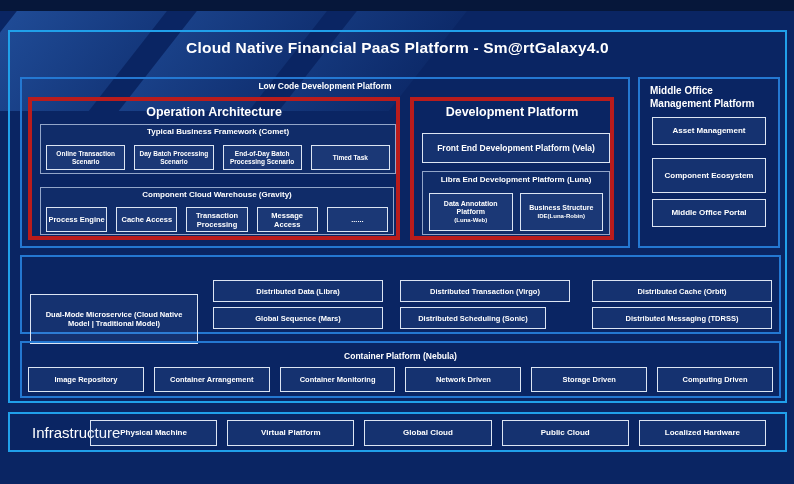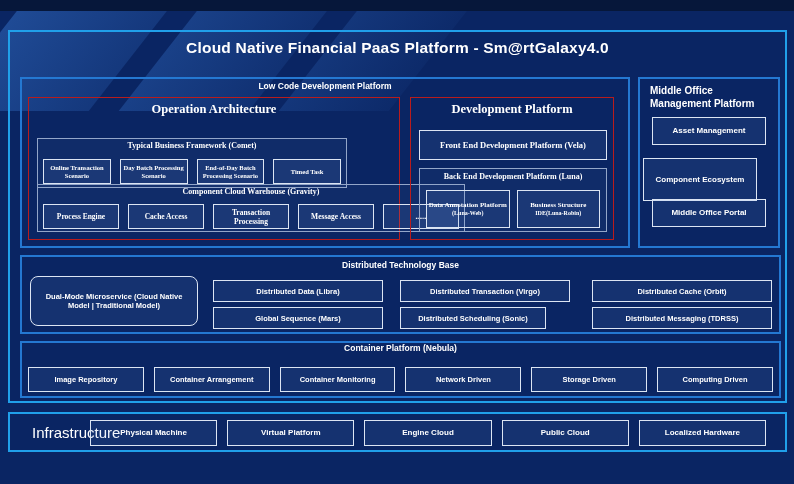--- a/index.html
+++ b/index.html
@@ -13,21 +13,21 @@
   
   .top-strip{left:0;top:0;width:794px;height:11px;background:#06173A;}
   .streaks{left:0;top:11px;width:500px;height:100px;overflow:hidden;pointer-events:none;}
   .streaks .band{position:absolute;top:-20px;height:160px;transform:skewX(-38deg);}
   .b1{left:-30px;width:150px;background:linear-gradient(to right,rgba(48,105,190,.55),rgba(48,105,190,.28));}
   .b2{left:150px;width:130px;background:linear-gradient(to right,rgba(48,105,190,.40),rgba(48,105,190,.18));}
   .b3{left:310px;width:110px;background:linear-gradient(to right,rgba(48,105,190,.26),rgba(48,105,190,.08));}
   
   .outer-frame{border:2px solid #20A0EA;background:transparent;}
   .section{border:2px solid #2478D2;}
-  .mid-box{border:1px solid #b91c1c;font-family:Liberation Serif, serif;}
+  .mid-box{border:4px solid #b91c1c;}
   .sub-box{border:1px solid #93A6C9;background:rgba(130,170,240,.05);}
   .leaf{
     border:1px solid #DCE5F3;background:rgba(130,170,240,.10);
     display:flex;align-items:center;justify-content:center;
     text-align:center;font-weight:bold;line-height:1.2;
   }
   .leaf-col{flex-direction:column;}
   
   .t-title{width:100%;text-align:center;font-size:15.5px;font-weight:bold;letter-spacing:.2px;}
   .t-sec{width:100%;text-align:center;font-size:8.5px;font-weight:bold;}
@@ -52,97 +52,96 @@
 
 <div class="abs outer-frame" style="left:8px;top:30px;width:779px;height:373px;">
   <div class="abs t-title" style="top:7px;left:0;">Cloud Native Financial PaaS Platform - Sm@rtGalaxy4.0</div>
 
   <div class="abs section" style="left:10px;top:45px;width:610px;height:171px;">
     <div class="abs t-sec" style="top:2px;left:0;">Low Code Development Platform</div>
 
     <div class="abs mid-box" style="left:6px;top:18px;width:372px;height:143px;">
       <div class="abs t-big" style="top:4px;left:0;">Operation Architecture</div>
 
-      <div class="abs sub-box" style="left:8px;top:40px;width:310px;height:50px;">
+      <div class="abs sub-box" style="left:8px;top:23px;width:356px;height:50px;">
         <div class="abs t-sub" style="top:2px;left:0;font-size:8px;">Typical Business Framework (Comet)</div>
         <div class="abs row" style="left:5px;right:5px;top:20px;height:25px;gap:9px;">
           <div class="leaf fs65">Online Transaction Scenario</div>
           <div class="leaf fs65">Day Batch Processing Scenario</div>
           <div class="leaf fs65">End-of-Day Batch Processing Scenario</div>
           <div class="leaf fs65">Timed Task</div>
         </div>
       </div>
 
-      <div class="abs sub-box" style="left:8px;top:86px;width:428px;height:48px;">
+      <div class="abs sub-box" style="left:8px;top:86px;width:354px;height:48px;">
         <div class="abs t-sub" style="top:2px;left:0;font-size:8px;">Component Cloud Warehouse (Gravity)</div>
         <div class="abs row" style="left:5px;right:5px;top:19px;height:25px;gap:9px;">
           <div class="leaf fs75">Process Engine</div>
           <div class="leaf fs75">Cache Access</div>
           <div class="leaf fs75">Transaction Processing</div>
           <div class="leaf fs75">Message Access</div>
           <div class="leaf fs75">......</div>
         </div>
       </div>
     </div>
 
     <div class="abs mid-box" style="left:388px;top:18px;width:204px;height:143px;">
       <div class="abs t-big" style="top:4px;left:0;">Development Platform</div>
       <div class="abs leaf" style="left:8px;top:32px;width:188px;height:30px;font-size:8.5px;">Front End Development Platform (Vela)</div>
       <div class="abs sub-box" style="left:8px;top:70px;width:188px;height:64px;">
-        <div class="abs t-sub" style="top:3px;left:0;font-size:8px;">Back End Development Platform (Luna)</div>
+        <div class="abs t-sub" style="top:3px;left:0;font-size:8px;">Libra End Development Platform (Luna)</div>
         <div class="abs row" style="left:6px;right:6px;top:21px;height:38px;gap:7px;">
           <div class="leaf leaf-col fs7">
             <span>Data Annotation Platform</span>
             <span class="bx-sub">(Luna-Web)</span>
           </div>
           <div class="leaf leaf-col fs7">
             <span>Business Structure</span>
             <span class="bx-sub">IDE(Luna-Robin)</span>
           </div>
         </div>
       </div>
     </div>
   </div>
 
   <div class="abs section" style="left:628px;top:45px;width:142px;height:171px;">
     <div class="abs mo-label" style="left:10px;top:5px;width:120px;">Middle Office Management Platform</div>
     <div class="abs leaf fs8" style="left:12px;top:38px;width:114px;height:28px;">Asset Management</div>
-    <div class="abs leaf fs8" style="left:3px;top:79px;width:114px;height:43px;text-align:center;">Component Ecosystem</div>
+    <div class="abs leaf fs8" style="left:12px;top:79px;width:114px;height:35px;text-align:center;">Component Ecosystem</div>
     <div class="abs leaf fs8" style="left:12px;top:120px;width:114px;height:28px;">Middle Office Portal</div>
   </div>
 
   <div class="abs section" style="left:10px;top:223px;width:761px;height:79px;">
-    <div class="abs t-sec" style="top:3px;left:0;">Distributed Technology Base</div>
-    <div class="abs leaf fs75" style="left:8px;top:19px;width:168px;height:50px;padding:0 12px;border-radius:8px;">Dual-Mode Microservice (Cloud Native Model | Traditional Model)</div>
+    <div class="abs leaf fs75" style="left:8px;top:37px;width:168px;height:50px;padding:0 12px;">Dual-Mode Microservice (Cloud Native Model | Traditional Model)</div>
 
     <div class="abs leaf fs75" style="left:191px;top:23px;width:170px;height:22px;">Distributed Data (Libra)</div>
     <div class="abs leaf fs75" style="left:191px;top:50px;width:170px;height:22px;">Global Sequence (Mars)</div>
 
     <div class="abs leaf fs75" style="left:378px;top:23px;width:170px;height:22px;">Distributed Transaction (Virgo)</div>
     <div class="abs leaf fs75" style="left:378px;top:50px;width:146px;height:22px;">Distributed Scheduling (Sonic)</div>
 
     <div class="abs leaf fs75" style="left:570px;top:23px;width:180px;height:22px;">Distributed Cache (Orbit)</div>
     <div class="abs leaf fs75" style="left:570px;top:50px;width:180px;height:22px;">Distributed Messaging (TDRSS)</div>
   </div>
 
   <div class="abs section" style="left:10px;top:309px;width:761px;height:57px;">
-    <div class="abs t-sec" style="top:0;left:0;">Container Platform (Nebula)</div>
+    <div class="abs t-sec" style="top:8px;left:0;">Container Platform (Nebula)</div>
     <div class="abs row" style="left:6px;right:6px;top:24px;height:25px;gap:10px;">
       <div class="leaf fs75">Image Repository</div>
       <div class="leaf fs75">Container Arrangement</div>
       <div class="leaf fs75">Container Monitoring</div>
       <div class="leaf fs75">Network Driven</div>
       <div class="leaf fs75">Storage Driven</div>
       <div class="leaf fs75">Computing Driven</div>
     </div>
   </div>
 </div>
 
 <div class="abs outer-frame" style="left:8px;top:412px;width:779px;height:40px;">
   <div class="abs infra-label" style="left:22px;top:0;bottom:0;">Infrastructure</div>
   <div class="abs row" style="left:80px;right:19px;top:6px;height:26px;gap:10px;">
     <div class="leaf fs8">Physical Machine</div>
     <div class="leaf fs8">Virtual Platform</div>
-    <div class="leaf fs8">Engine Cloud</div>
+    <div class="leaf fs8">Global Cloud</div>
     <div class="leaf fs8">Public Cloud</div>
     <div class="leaf fs8">Localized Hardware</div>
   </div>
 </div>
 
 </body></html>

